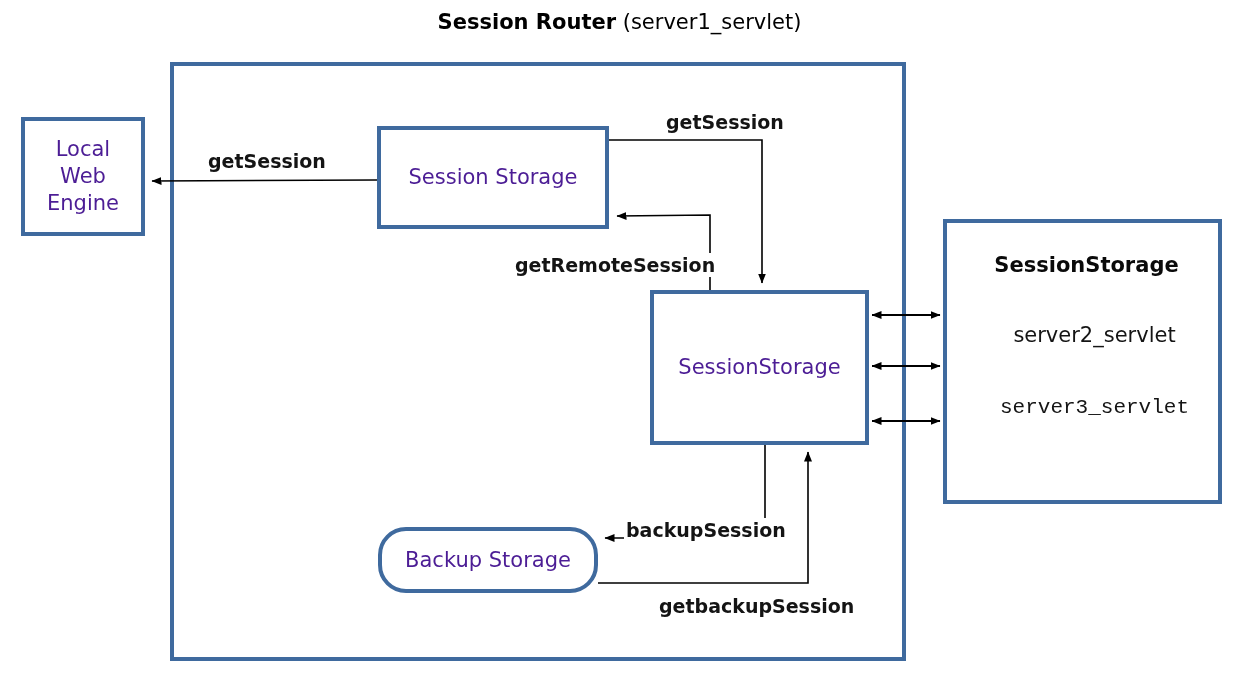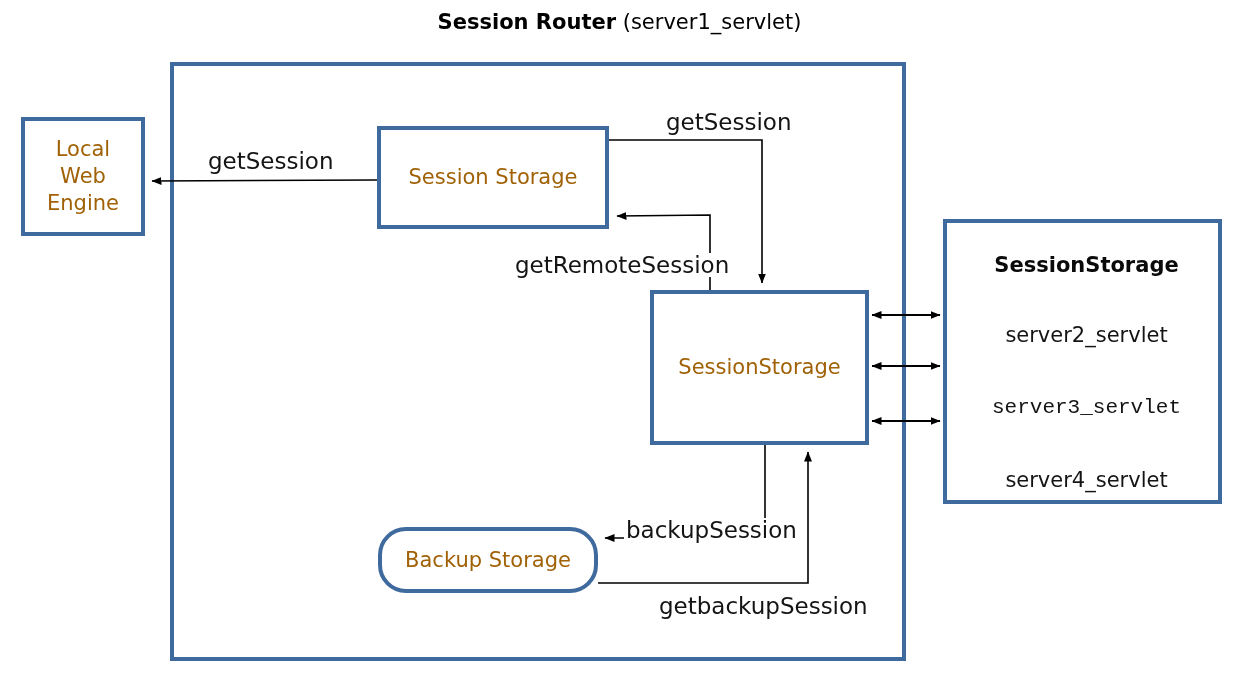--- a/index.html
+++ b/index.html
@@ -39,21 +39,21 @@
     background: #ffffff;
     border: 4px solid #3f6a9e;
     display: flex;
     align-items: center;
     justify-content: center;
     text-align: center;
   }
   .box-label {
     font-size: 21px;
     line-height: 27px;
-    color: #a16207;
+    color: #4c1d95;
     white-space: pre-line;
   }
   .router-box {
     left: 170px;
     top: 62px;
     width: 736px;
     height: 599px;
     border-width: 4px;
     background: transparent;
   }
@@ -94,21 +94,21 @@
     left: 0;
     top: 30px;
     width: 279px;
     text-align: center;
     font-size: 21px;
     font-weight: bold;
     color: #0a0a0a;
   }
   .remote-entry {
     position: absolute;
-    left: 0;
+    left: 8px;
     width: 279px;
     text-align: center;
     font-size: 21px;
     color: #141414;
   }
   .remote-entry.e0 { top: 100px; }
   .remote-entry.e1 { top: 173px; font-family: Liberation Mono, monospace; }
   .remote-entry.e2 { top: 245px; }
 
   
@@ -117,26 +117,27 @@
     left: 0;
     top: 0;
     width: 1239px;
     height: 696px;
     pointer-events: none;
   }
 
   
   .edge-label {
     position: absolute;
-    font-size: 23px;
+    font-size: 19px;
     line-height: 24px;
     color: #141414;
     white-space: nowrap;
     background: #ffffff;
     padding: 0 2px;
+    font-weight: bold;
   }
   .lbl-getsession-left { left: 206px; top: 149px; }
   .lbl-getsession-top  { left: 664px; top: 110px; }
   .lbl-getremote       { left: 513px; top: 253px; }
   .lbl-backup          { left: 624px; top: 518px; }
   .lbl-getbackup       { left: 657px; top: 594px; }
 </style>
 </head>
 <body>
 
@@ -204,21 +205,20 @@
   </div>
 
   <div class="box backup-storage">
     <span class="box-label">Backup Storage</span>
   </div>
 
   <div class="box session-storage-remote">
     <div class="remote-title">SessionStorage</div>
     <div class="remote-entry e0">server2_servlet</div>
     <div class="remote-entry e1">server3_servlet</div>
-    <div class="remote-entry e2">server4_servlet</div>
   </div>
 
   <div class="edge-label lbl-getsession-left">getSession</div>
   <div class="edge-label lbl-getsession-top">getSession</div>
   <div class="edge-label lbl-backup">backupSession</div>
   <div class="edge-label lbl-getremote">getRemoteSession</div>
   <div class="edge-label lbl-getbackup">getbackupSession</div>
 
 </div>
 

